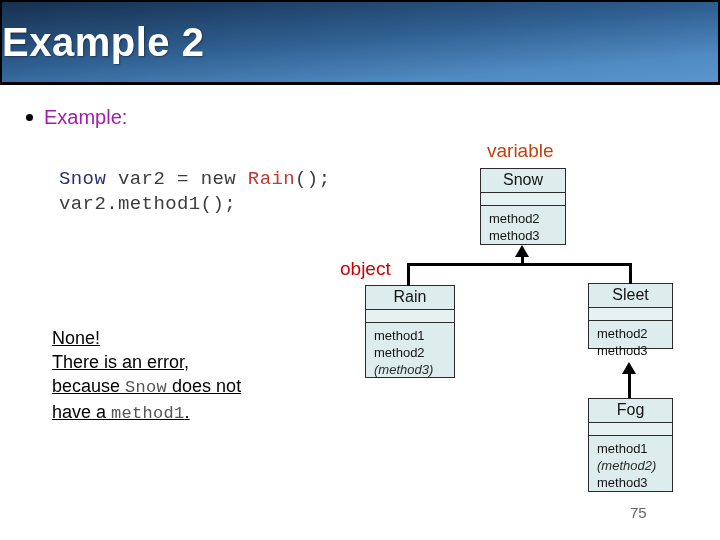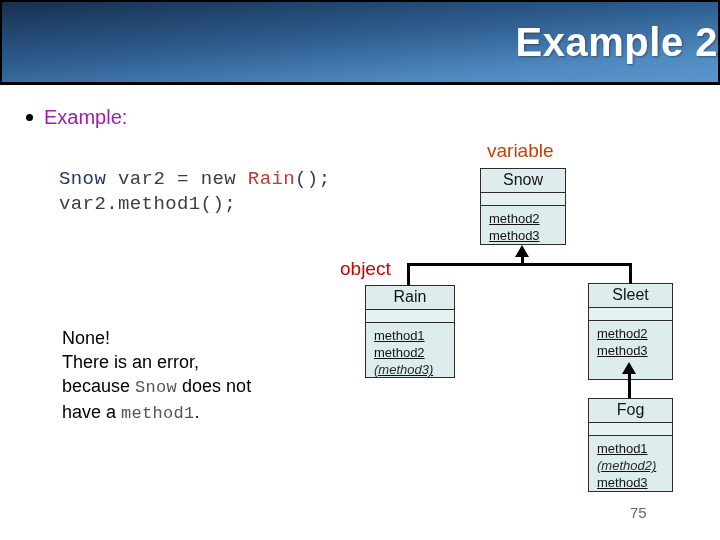--- a/index.html
+++ b/index.html
@@ -6,21 +6,21 @@
   .slide{
     position:relative;width:720px;height:540px;background:#ffffff;
     font-family:"Liberation Sans","DejaVu Sans",sans-serif;overflow:hidden;
     margin:0 auto;
   }
   
   .titlebar{
     position:absolute;left:0;top:0;width:720px;height:85px;box-sizing:border-box;
     border:2px solid #000;border-bottom-width:3px;
     background:linear-gradient(175deg,#16304f 0%,#2e5d8f 45%,#4f8ac0 80%,#5a96cd 100%);
-    display:flex;align-items:center;justify-content:flex-end;
+    display:flex;align-items:center;justify-content:flex-start;
   }
   .titlebar h1{
     margin:0;color:#ffffff;font-size:40px;font-weight:bold;letter-spacing:0.5px;
     text-shadow:1px 1px 2px rgba(0,0,0,0.35);
   }
   
   .bullet{position:absolute;font-size:20px;color:#a21caf;}
   .bullet .dot{
     display:inline-block;width:7px;height:7px;border-radius:50%;background:#000;
     vertical-align:middle;margin-right:11px;margin-bottom:3px;
@@ -39,33 +39,33 @@
   .lbl-object{color:#cc0000;}
   
   .clsbox{
     position:absolute;background:#ddecec;border:1px solid #2b2b2b;box-sizing:border-box;
     color:#141414;
   }
   .clsbox .cls-title{
     text-align:center;font-size:16px;padding:2px 0 3px 0;border-bottom:1px solid #2b2b2b;
   }
   .clsbox .cls-empty{height:12px;border-bottom:1px solid #2b2b2b;background:#e6f2f1;}
-  .clsbox .cls-methods{padding:4px 0 0 8px;font-size:13px;line-height:17px;text-decoration:underline;}
+  .clsbox .cls-methods{padding:4px 0 0 8px;font-size:13px;line-height:17px;}
   .clsbox .cls-methods .italic{font-style:italic;color:#2a2a2a;}
   
   .vline,.hline{position:absolute;background:#000;}
   .vline{width:3px;}
   .hline{height:3px;}
   .arrow-up{
     position:absolute;width:0;height:0;
     border-left:7px solid transparent;border-right:7px solid transparent;
     border-bottom:12px solid #000;
   }
   
-  .explain{position:absolute;left:62px;top:326px;font-size:18px;line-height:24px;color:#000;}
+  .explain{position:absolute;left:52px;top:326px;font-size:18px;line-height:24px;color:#000;text-decoration:underline;}
   .explain .mono{
     font-family:"Liberation Mono","DejaVu Sans Mono",monospace;
     font-size:17px;color:#555555;letter-spacing:0.3px;
   }
   
   .pagenum{position:absolute;left:630px;top:504px;font-size:15px;color:#666;}
 </style>
 </head>
 <body>
 
@@ -96,21 +96,21 @@
   <div class="clsbox" style="left:365px;top:285px;width:90px;height:93px;">
     <div class="cls-title">Rain</div>
     <div class="cls-empty"></div>
     <div class="cls-methods">
       <div>method1</div>
       <div>method2</div>
       <div class="italic">(method3)</div>
     </div>
   </div>
 
-  <div class="clsbox" style="left:588px;top:283px;width:85px;height:97px;">
+  <div class="clsbox" style="left:588px;top:283px;width:85px;height:66px;">
     <div class="cls-title">Sleet</div>
     <div class="cls-empty"></div>
     <div class="cls-methods">
       <div>method2</div>
       <div>method3</div>
     </div>
   </div>
 
   <div class="clsbox" style="left:588px;top:398px;width:85px;height:94px;">
     <div class="cls-title">Fog</div>

